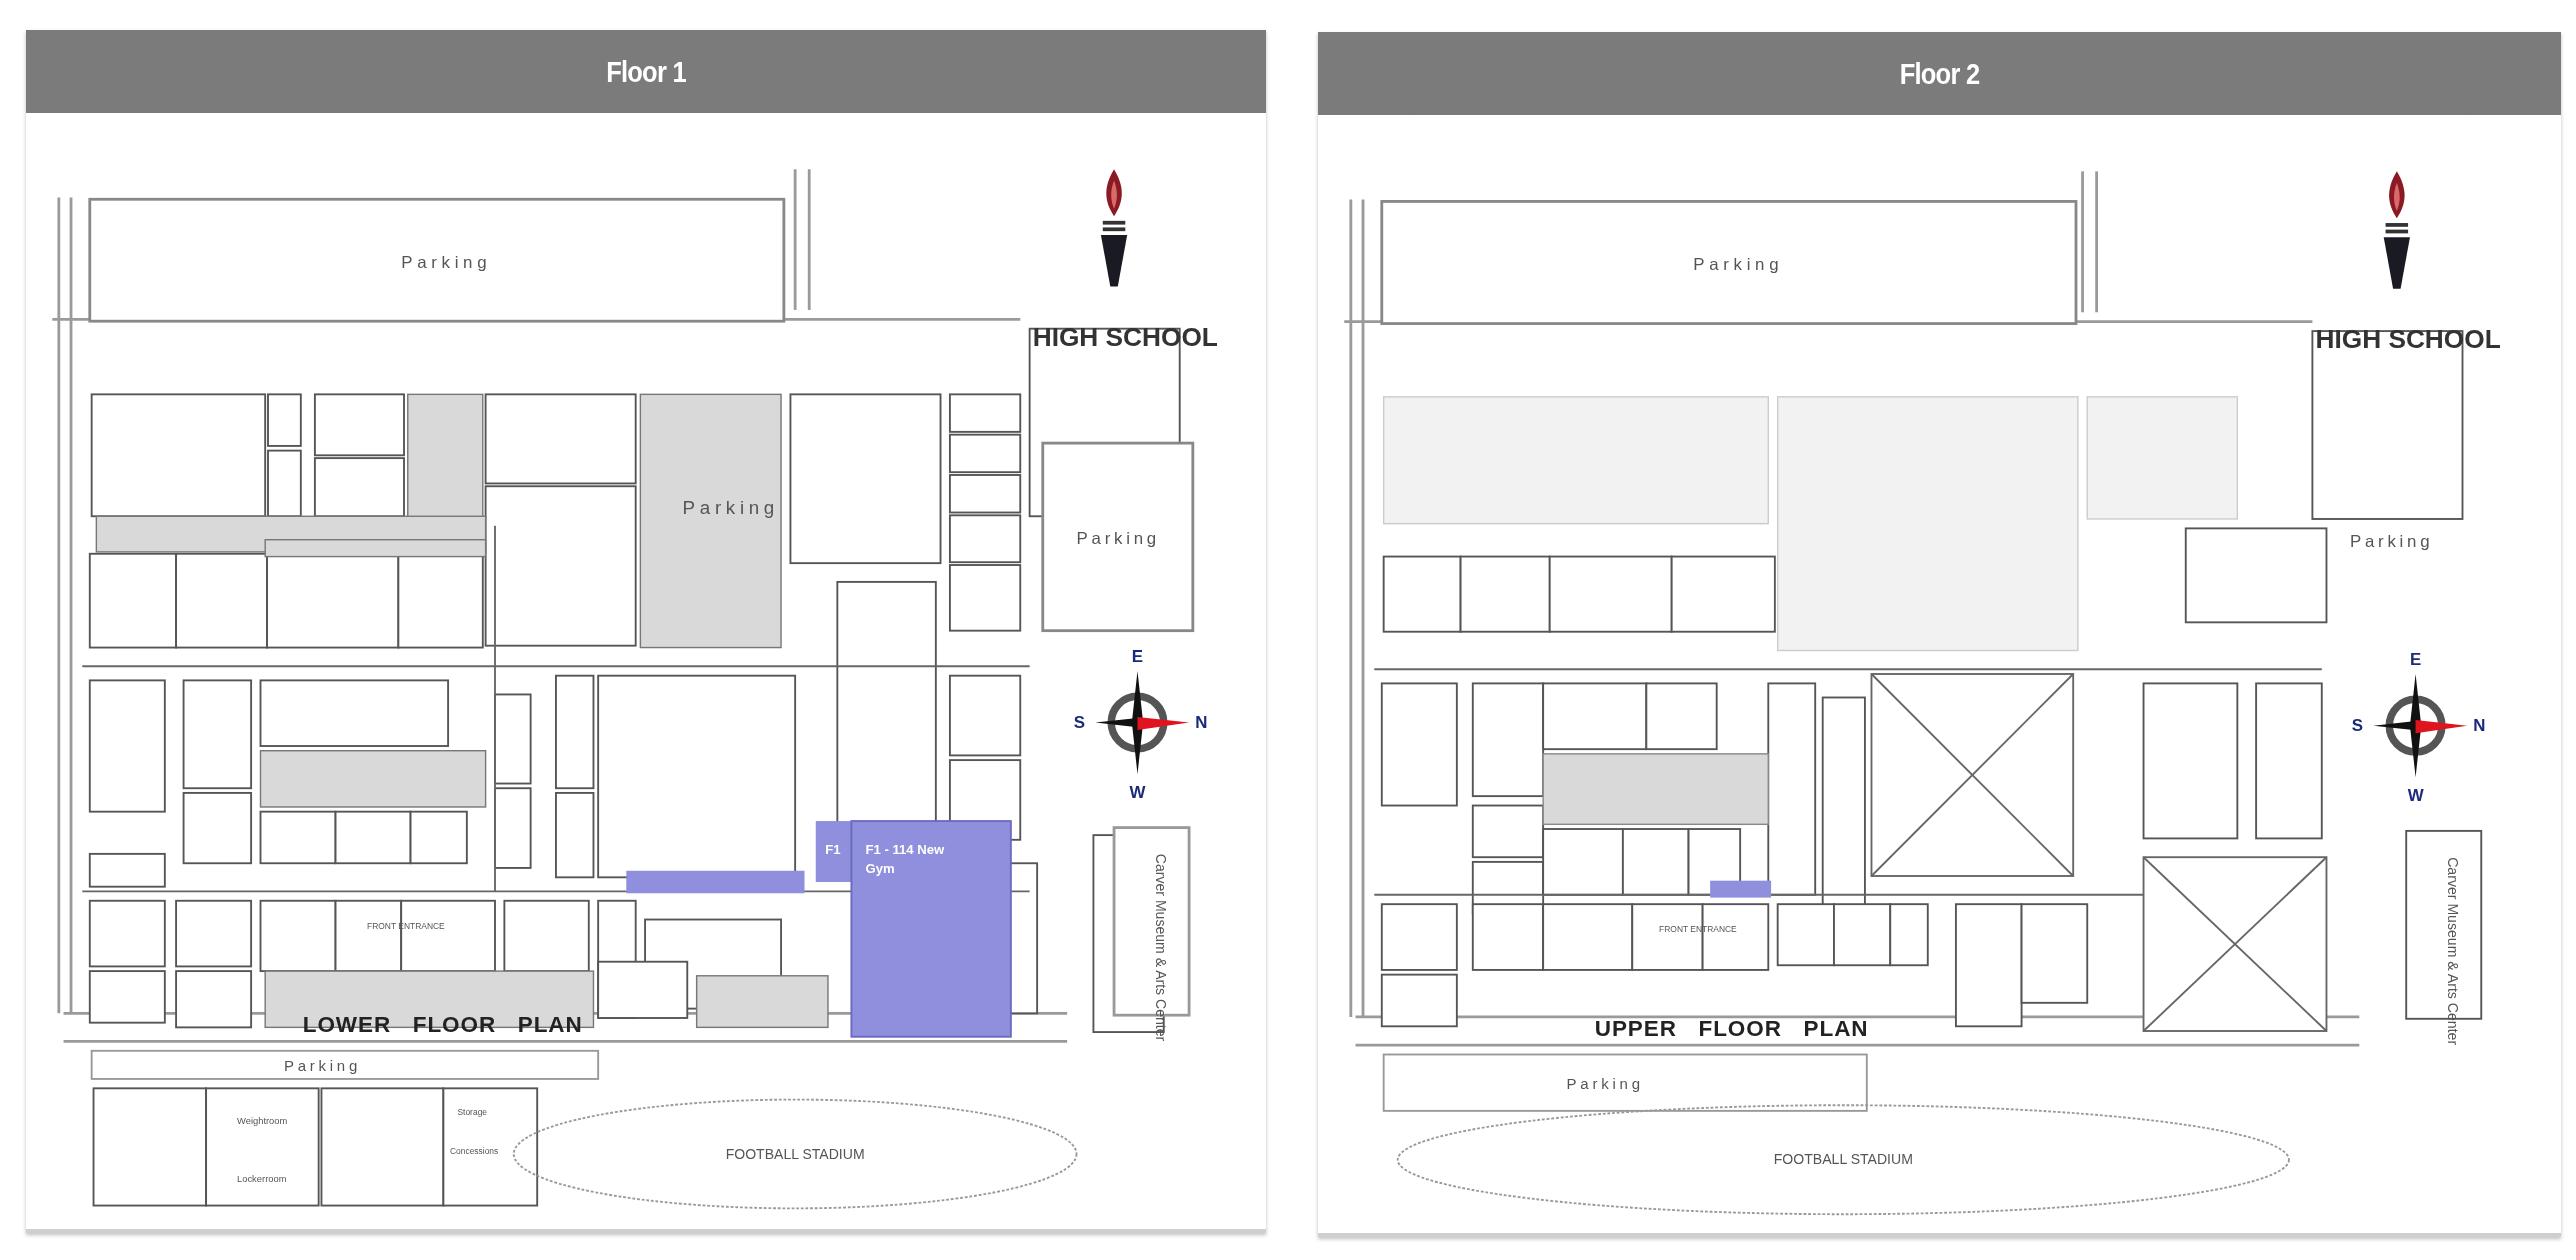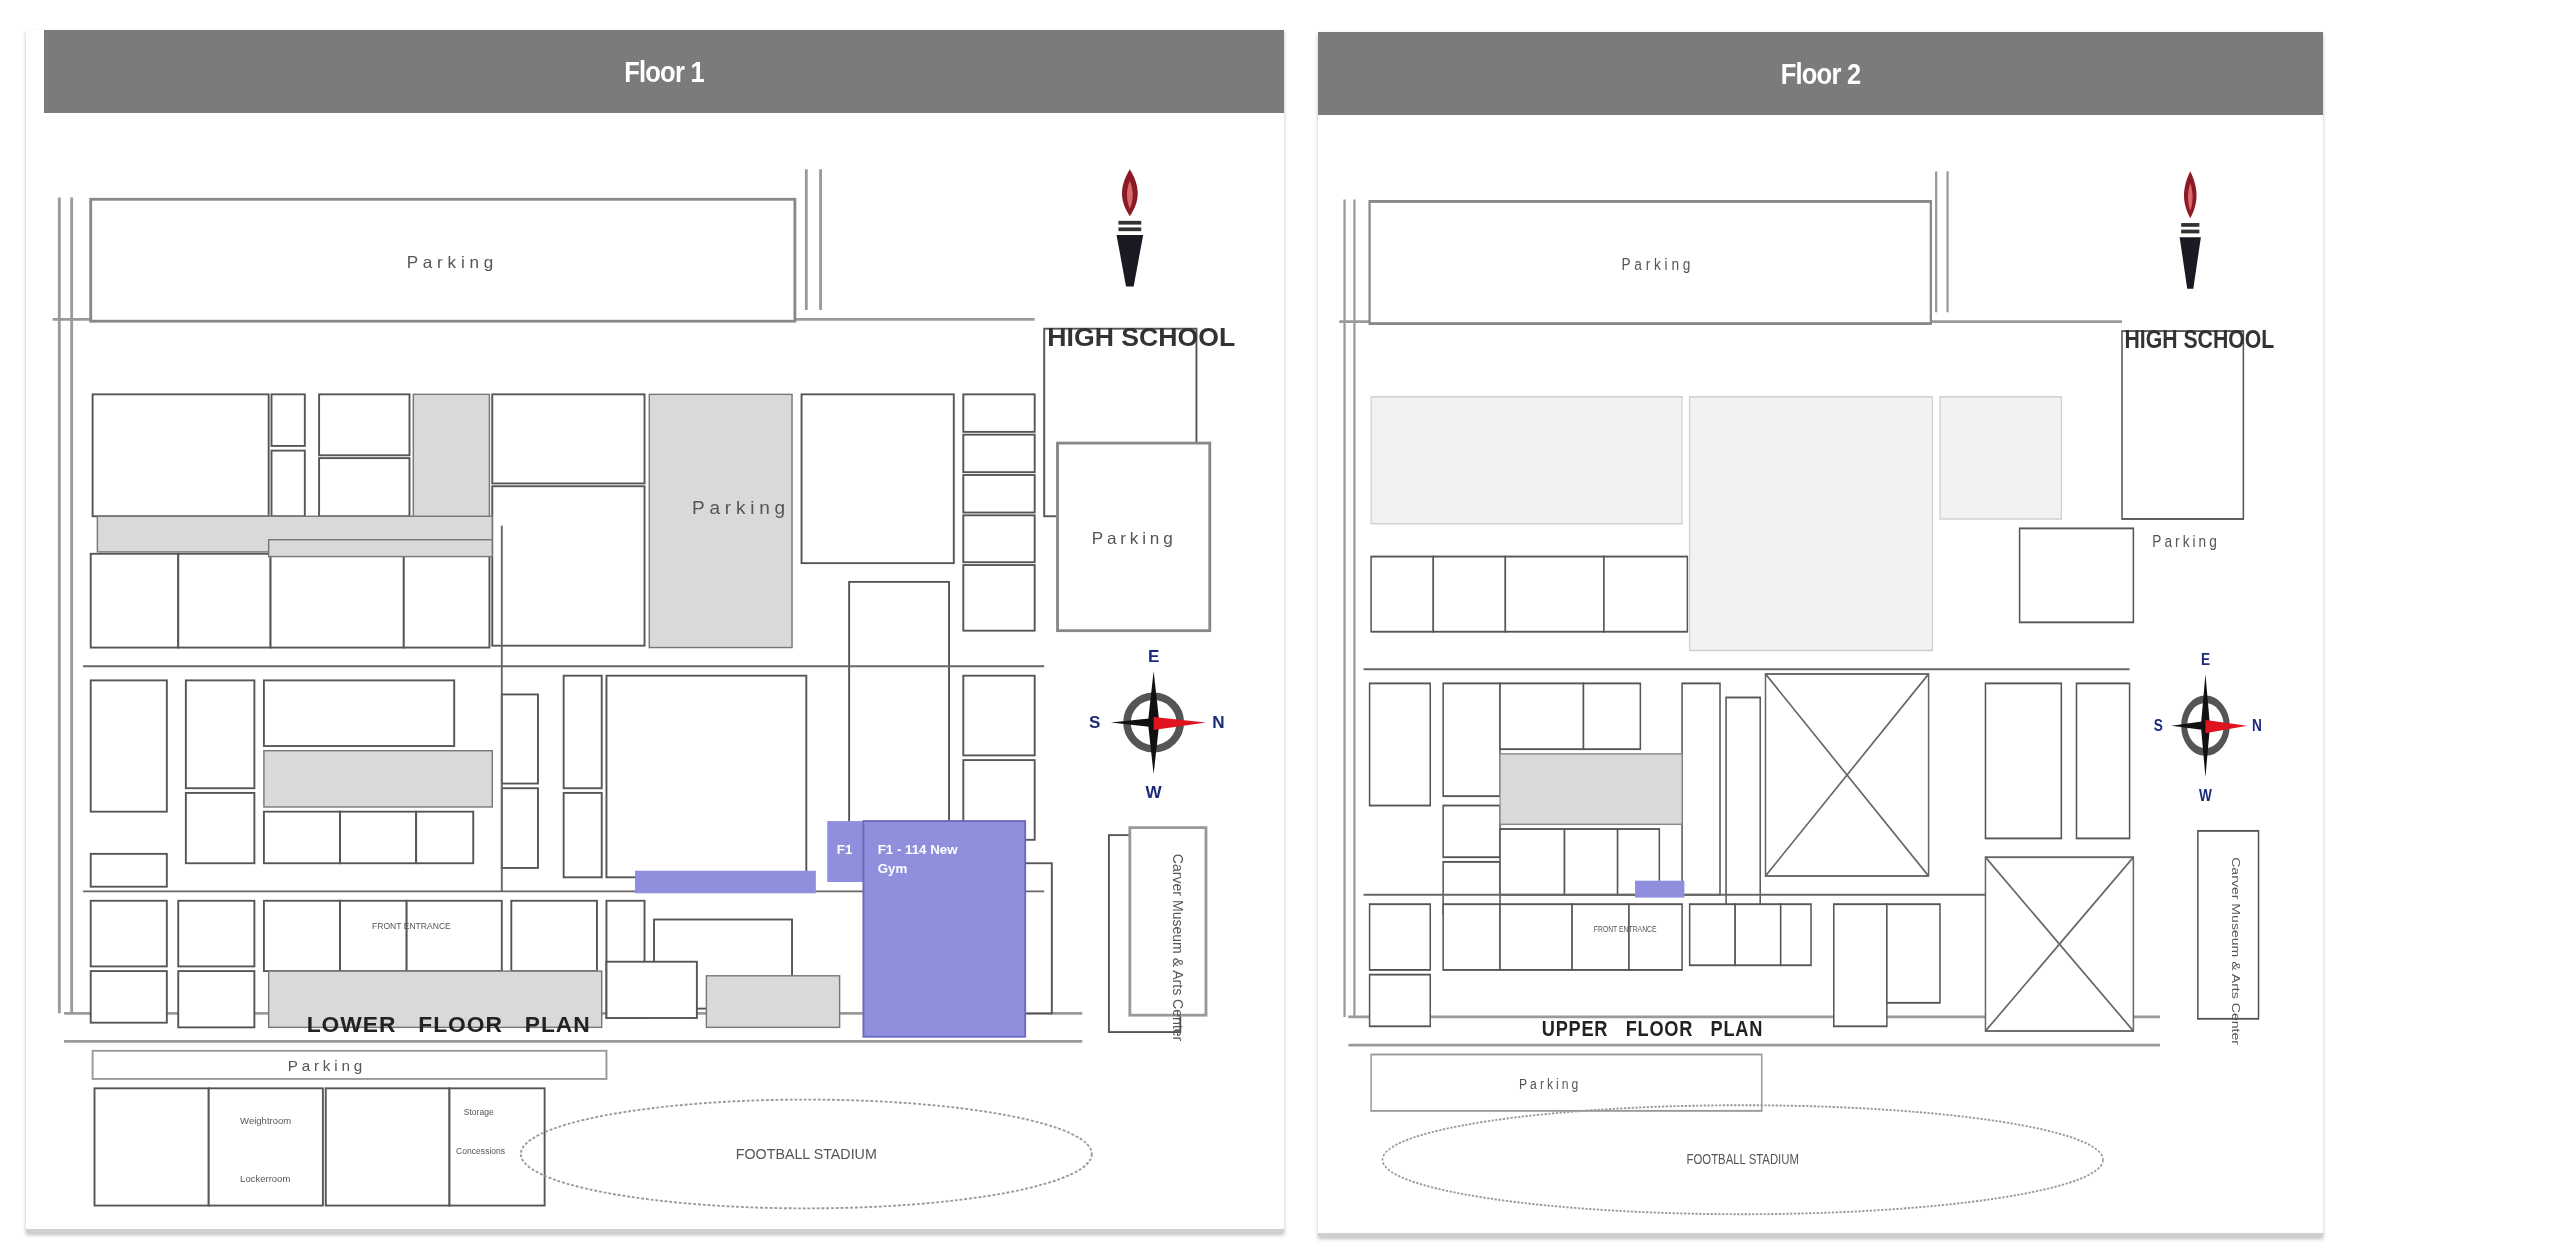--- a/index.html
+++ b/index.html
@@ -1,19 +1,19 @@
 <!DOCTYPE html>
 <html style="font-size:15px"><head>
 <meta charset="utf-8">
 <style>
   html, body { margin:0; padding:0; background:#ffffff; }
   body { width:2576px; height:1261px; position:relative; overflow:hidden; font-family:"Liberation Sans", sans-serif; }
   .card { position:absolute; background:#fff; box-shadow:0 1.9px 3.8px rgba(0,0,0,0.25); border-bottom:4.7px solid #cfcfcf; }
-  #card1 { left:26px; top:30px; width:1240px; height:1199px;padding-left:18px; }
-  #card2 { left:1318px; top:32px; width:1005px; height:1201px; }
+  #card1 { left:26px; top:30px; width:1240px; height:1199px; }
+  #card2 { left:1318px; top:32px; width:1243px; height:1201px; }
   .card-header { height:83px; background:#7b7b7b; color:#fff; display:flex; align-items:center; justify-content:center; font-family:"Liberation Sans", sans-serif; font-size:30px; font-weight:bold; letter-spacing:-0.9px; transform:scaleX(0.85); transform-origin:center; }
   .header-wrap { height:83px; background:#7b7b7b; overflow:hidden; }
   .map { position:absolute; left:0; top:83px; width:100%; height:calc(100% - 83px);border-radius:18px; }
   .map svg { width:100%; height:100%; display:block; }
   .lbl { font-family:"Liberation Sans", sans-serif; fill:#555; }
   .big { font-family:"Liberation Sans", sans-serif; font-weight:bold; fill:#222; }
   .hs { font-family:"Liberation Sans", sans-serif; font-weight:bold; fill:#333; }
 </style>
 </head>
 <body>

